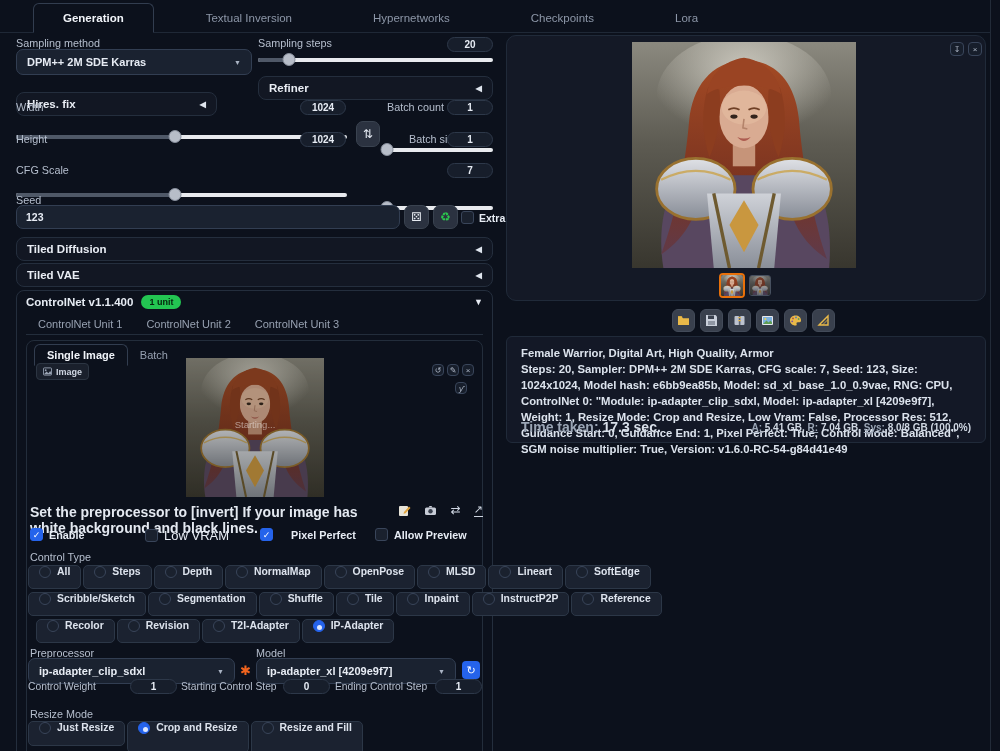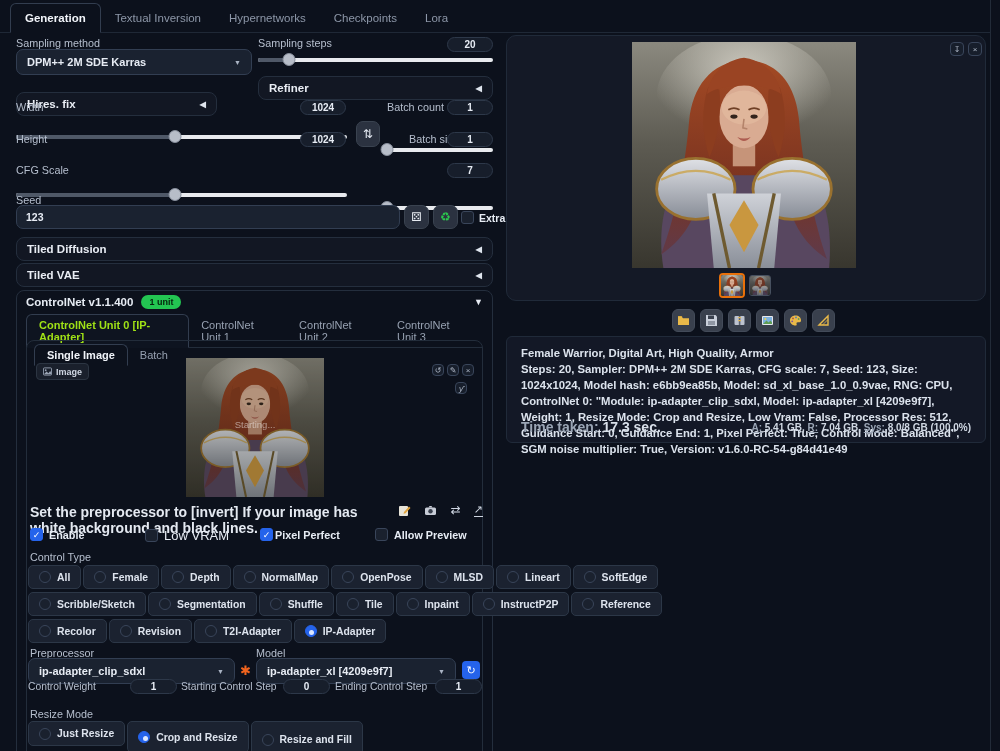--- a/index.html
+++ b/index.html
@@ -4,21 +4,21 @@
 <style>
   html,body{margin:0;padding:0;background:#0c111c;}
   *{box-sizing:border-box;}
   .app{position:relative;width:1000px;height:751px;background:#0c111c;overflow:hidden;
        font-family:"Liberation Sans",sans-serif;color:#e7ecf4;}
   .abs{position:absolute;}
 
   
   .tabbar{position:absolute;left:0;top:0;width:990px;height:33px;border-bottom:1px solid #1f2836;
           display:flex;align-items:flex-end;padding-left:10px;}
-  .tab{font-size:11.5px;color:#8d97a8;padding:8px 14px;cursor:pointer;}
+  .tab{font-size:11.5px;color:#8d97a8;padding:8px 29px;cursor:pointer;margin-left:23px;}
   .tab.active{color:#f2f5fa;font-weight:bold;border:1px solid #323d4f;border-bottom:1px solid #0c111c;
               border-radius:6px 6px 0 0;background:#0c111c;margin-bottom:-1px;}
 
   
   .lbl{font-size:10.8px;color:#b6bfce;}
   .lbl-sm{font-size:10.3px;color:#b6bfce;}
   .numbox{background:#171e2b;border:1px solid #2d3849;border-radius:8px;color:#e7ecf4;
           font-size:10px;font-weight:bold;text-align:center;line-height:13px;height:15px;}
   .dd{background:#1a2230;border:1px solid #323e52;border-radius:7px;height:26px;display:flex;
       align-items:center;padding:0 10px;font-size:11px;font-weight:bold;color:#e7ecf4;}
@@ -32,21 +32,21 @@
   .sl-handle{position:absolute;top:0;width:13px;height:13px;border-radius:50%;background:#b7bdc8;
              border:1px solid #868d9a;transform:translateX(-50%);left:0%;}
   .cb{width:13px;height:13px;border-radius:3px;background:#1a212e;border:1px solid #39455a;
       display:inline-flex;align-items:center;justify-content:center;font-size:9px;color:transparent;flex:none;}
   .cb.on{background:#2563eb;border-color:#2563eb;color:#fff;}
   .cb.on::after{content:"✓";}
   .radio{width:12px;height:12px;border-radius:50%;background:#1a212e;border:1px solid #39455a;
          display:inline-block;position:relative;flex:none;}
   .radio.on{background:#2563eb;border-color:#2563eb;}
   .radio.on::after{content:"";position:absolute;left:3.5px;top:3.5px;width:5px;height:5px;border-radius:50%;background:#dce7ff;}
-  .chip{display:flex;align-items:center;gap:6px;background:#1b2230;border:1px solid #2c3747;
+  .chip{display:flex;align-items:flex-start;gap:6px;background:#1b2230;border:1px solid #2c3747;
         border-radius:5px;height:24px;padding:0 10px;font-size:10.4px;font-weight:bold;color:#dde3ed;}
   .iconbtn{background:#171e2b;border:1px solid #39455a;border-radius:4px;color:#aeb7c6;
            display:flex;align-items:center;justify-content:center;font-size:8px;}
   .sqbtn{background:#2b3240;border:1px solid #3a4350;border-radius:7px;display:flex;
          align-items:center;justify-content:center;}
   .unit-tab{font-size:11px;color:#97a1b1;padding:4px 12px;}
   .unit-tab.active{color:#9fe116;font-weight:bold;border:1px solid #323d4f;border-bottom:1px solid #0e1420;
                    border-radius:6px 6px 0 0;background:#0e1420;margin-bottom:-1px;}
   .box{background:transparent;border:1px solid #242e3d;border-radius:8px;}
   .gallery{background:#141926;border:1px solid #202a39;border-radius:10px;}
@@ -209,21 +209,20 @@
     <span class="caret">◀</span>
   </div>
 
   <div class="abs box" style="left:16px;top:290px;width:477px;height:470px"></div>
   <div class="abs" style="left:26px;top:295px;width:457px;display:flex;align-items:center;gap:8px">
     <span style="font-size:11.5px;font-weight:bold">ControlNet v1.1.400</span>
     <span style="background:#23c552;color:#06230e;font-size:9px;font-weight:bold;border-radius:8px;padding:2px 8px">1 unit</span>
     <span style="margin-left:auto;font-size:9px">▼</span>
   </div>
   <div class="abs" style="left:26px;top:314px;width:457px;display:flex;align-items:flex-end;border-bottom:1px solid #232d3b">
-    <div class="unit-tab active">ControlNet Unit 0 [IP-Adapter]</div>
     <div class="unit-tab">ControlNet Unit 1</div>
     <div class="unit-tab">ControlNet Unit 2</div>
     <div class="unit-tab">ControlNet Unit 3</div>
   </div>
 
   <div class="abs box" style="left:26px;top:340px;width:457px;height:420px;border-color:#232d3b"></div>
   <div class="abs" style="left:34px;top:344px;display:flex;align-items:flex-end">
     <div class="unit-tab active" style="color:#f0f3f8;border-bottom-color:#0c111c;background:#0c111c">Single Image</div>
     <div class="unit-tab">Batch</div>
   </div>
@@ -273,39 +272,39 @@
   </div>
 
   <div class="abs" style="left:30px;top:528px;display:flex;align-items:center;gap:6px">
     <span class="cb on"></span>
     <span style="font-size:10.8px;font-weight:bold">Enable</span>
   </div>
   <div class="abs" style="left:145px;top:528px;display:flex;align-items:center;gap:6px">
     <span class="cb"></span>
     <span style="font-size:13px;font-weight:normal">Low VRAM</span>
   </div>
-  <div class="abs" style="left:260px;top:528px;display:flex;align-items:center;gap:2px">
+  <div class="abs" style="left:260px;top:528px;display:flex;align-items:center;gap:18px">
     <span class="cb on"></span>
     <span style="font-size:10.8px;font-weight:bold">Pixel Perfect</span>
   </div>
   <div class="abs" style="left:375px;top:528px;display:flex;align-items:center;gap:6px">
     <span class="cb"></span>
     <span style="font-size:10.8px;font-weight:bold">Allow Preview</span>
   </div>
 
   <div class="abs lbl" style="left:30px;top:551px">Control Type</div>
 
   <div class="abs" style="left:28px;top:565px;display:flex;gap:2px">
     <div class="chip">
         <span class="radio"></span>
         <span>All</span>
       </div>
     <div class="chip">
         <span class="radio"></span>
-        <span>Female</span>
+        <span>Steps</span>
       </div>
     <div class="chip">
         <span class="radio"></span>
         <span>Depth</span>
       </div>
     <div class="chip">
         <span class="radio"></span>
         <span>NormalMap</span>
       </div>
     <div class="chip">
@@ -348,21 +347,21 @@
       </div>
     <div class="chip">
         <span class="radio"></span>
         <span>InstructP2P</span>
       </div>
     <div class="chip">
         <span class="radio"></span>
         <span>Reference</span>
       </div>
   </div>
-  <div class="abs" style="left:28px;top:619px;display:flex;gap:2px">
+  <div class="abs" style="left:36px;top:619px;display:flex;gap:2px">
     <div class="chip">
         <span class="radio"></span>
         <span>Recolor</span>
       </div>
     <div class="chip">
         <span class="radio"></span>
         <span>Revision</span>
       </div>
     <div class="chip">
         <span class="radio"></span>

